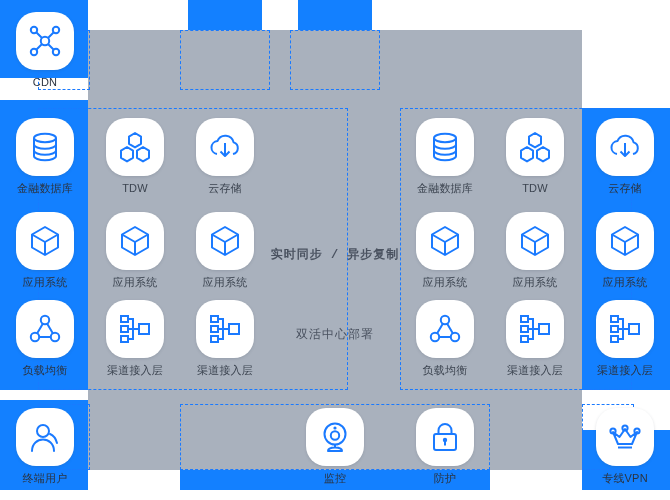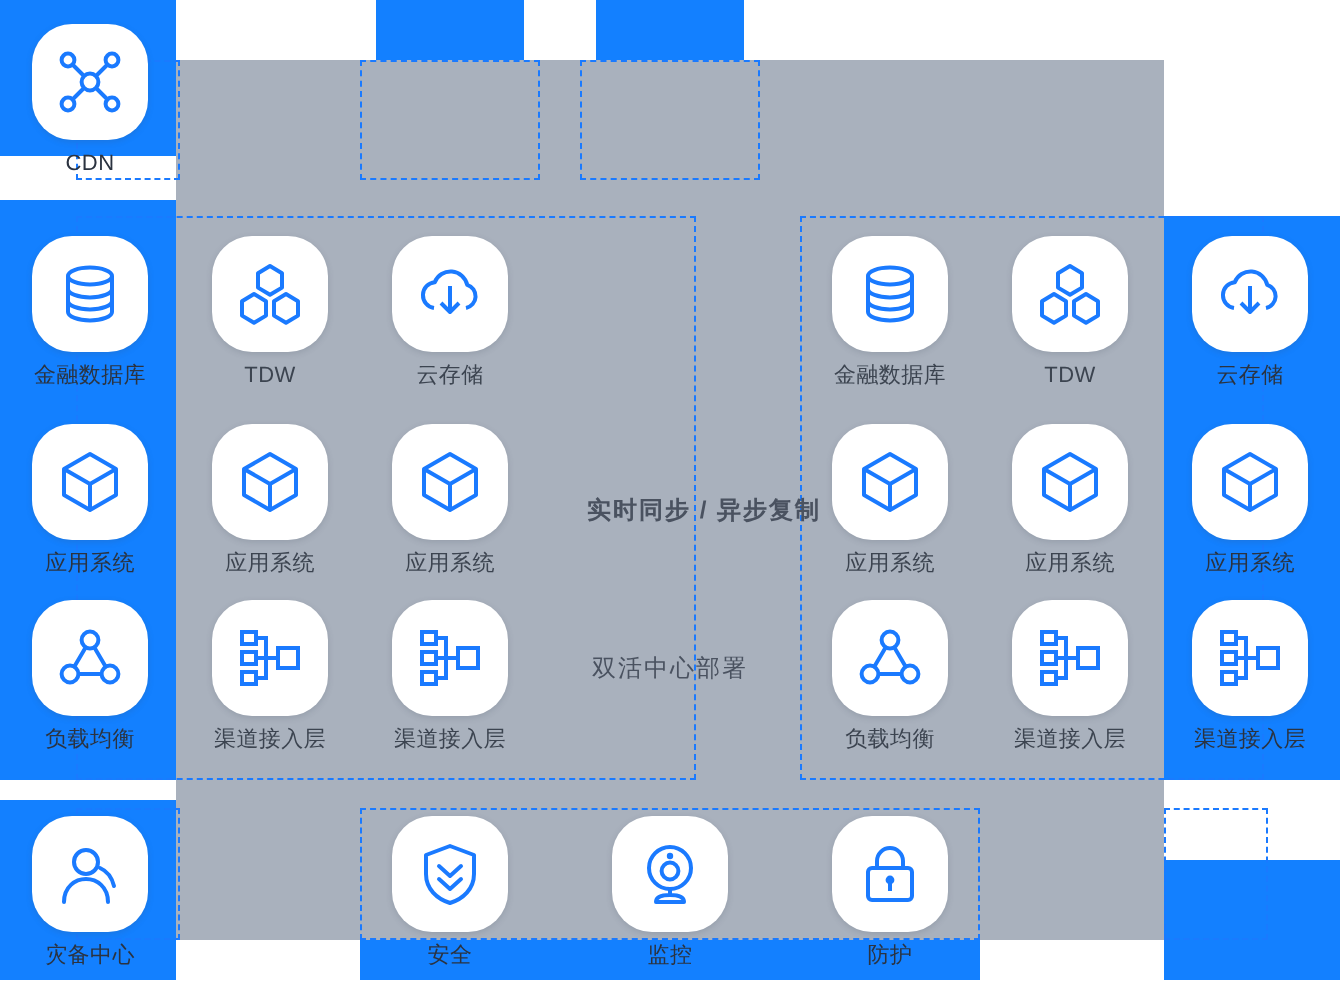--- a/index.html
+++ b/index.html
@@ -62,21 +62,21 @@
 
   <div class="zone" style="left:38px;top:30px;width:52px;height:60px;"></div>
   <div class="zone" style="left:180px;top:30px;width:90px;height:60px;"></div>
   <div class="zone" style="left:290px;top:30px;width:90px;height:60px;"></div>
   <div class="zone" style="left:38px;top:108px;width:310px;height:282px;"></div>
   <div class="zone" style="left:400px;top:108px;width:232px;height:282px;"></div>
   <div class="zone" style="left:38px;top:404px;width:52px;height:66px;"></div>
   <div class="zone" style="left:180px;top:404px;width:310px;height:66px;"></div>
   <div class="zone" style="left:582px;top:404px;width:52px;height:66px;"></div>
 
-  <div class="ctr-text bold" style="left:262px;top:248px;width:180px;">实时同步 / 异步复制</div>
+  <div class="ctr-text bold" style="left:245px;top:248px;width:180px;font-family:Liberation Mono, monospace;">实时同步 / 异步复制</div>
   <div class="ctr-text" style="left:245px;top:303px;width:180px;margin-top:24px;">双活中心部署</div>
 
   <div class="tile" style="left:0px;top:12px;">
     <div class="badge">
       <svg width="36" height="36" viewBox="0 0 36 36" fill="none" stroke="#1a7aff" stroke-width="2">
         <circle cx="18" cy="18" r="4.2"></circle>
           <circle cx="7" cy="7" r="3.2"></circle>
           <circle cx="29" cy="7" r="3.2"></circle>
         <circle cx="7" cy="29" r="3.2"></circle>
           <circle cx="29" cy="29" r="3.2"></circle>
@@ -291,32 +291,23 @@
   </div>
 
   <div class="tile" style="left:0px;top:408px;">
     <div class="badge">
       <svg width="34" height="34" viewBox="0 0 34 34" fill="none" stroke="#1a7aff" stroke-width="2" stroke-linecap="round">
         <circle cx="15" cy="11" r="6"></circle>
         <path d="M4 31 C4 23.5 9.5 19.5 15 19.5 C20.5 19.5 26 23.5 26 31"></path>
         <path d="M22 14 C25.5 15.5 28 19 29 23"></path>
       </svg>
     </div>
-    <div class="cap onblue">灾备中心</div>
-  </div>
-
-  <div class="tile" style="left:180px;top:408px;">
-    <div class="badge">
-      <svg width="34" height="34" viewBox="0 0 34 34" fill="none" stroke="#1a7aff" stroke-width="2" stroke-linejoin="round" stroke-linecap="round">
-        <path d="M17 3 L29 7.5 V17 C29 24.5 23.5 29.5 17 31.5 C10.5 29.5 5 24.5 5 17 V7.5 Z"></path>
-        <path d="M11.5 13 L17 18 L22.5 13 M11.5 19.5 L17 24.5 L22.5 19.5"></path>
-      </svg>
-    </div>
-    <div class="cap onblue">安全</div>
-  </div>
+    <div class="cap onblue">终端用户</div>
+  </div>
+
 
   <div class="tile" style="left:400px;top:408px;">
     <div class="badge">
       <svg width="34" height="34" viewBox="0 0 34 34" fill="none" stroke="#1a7aff" stroke-width="2" stroke-linejoin="round">
         <rect x="6" y="14" width="22" height="16" rx="2"></rect>
         <path d="M10.5 14 V10.5 A6.5 6.5 0 0 1 23.5 10.5 V14"></path>
         <circle cx="17" cy="20" r="2.2" fill="#1a7aff" stroke="none"></circle>
         <path d="M17 21.6 V25.5"></path>
       </svg>
     </div>
@@ -328,14 +319,26 @@
       <svg width="34" height="34" viewBox="0 0 34 34" fill="none" stroke="#1a7aff" stroke-width="2" stroke-linejoin="round">
         <circle cx="17" cy="14" r="10.5"></circle>
         <circle cx="17" cy="15.5" r="4.2"></circle>
         <circle cx="17" cy="8" r="1.6" fill="#1a7aff" stroke="none"></circle>
         <path d="M17 24.5 V28 M10 31 C10 28.5 13 27.5 17 27.5 C21 27.5 24 28.5 24 31 Z"></path>
       </svg>
     </div>
     <div class="cap onblue">监控</div>
   </div>
 
+  <div class="tile" style="left:580px;top:408px;">
+    <div class="badge">
+      <svg width="34" height="34" viewBox="0 0 34 34" fill="none" stroke="#1a7aff" stroke-width="2" stroke-linejoin="round">
+        <path d="M5 12 L10 24 H24 L29 12 L22.5 17 L17 9 L11.5 17 Z"></path>
+        <circle cx="5" cy="11" r="2.6"></circle>
+          <circle cx="29" cy="11" r="2.6"></circle>
+          <circle cx="17" cy="8" r="2.6"></circle>
+        <path d="M10 27.5 H24"></path>
+      </svg>
+    </div>
+    <div class="cap onblue">专线VPN</div>
+  </div>
 
 </div>
 
 </body></html>

